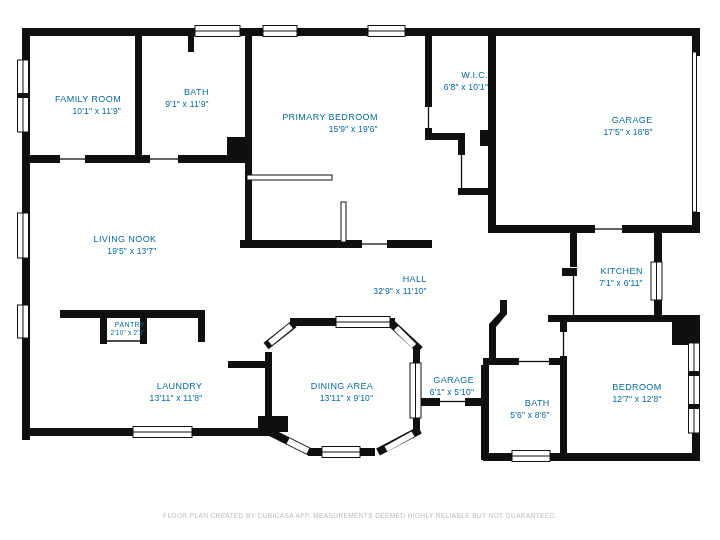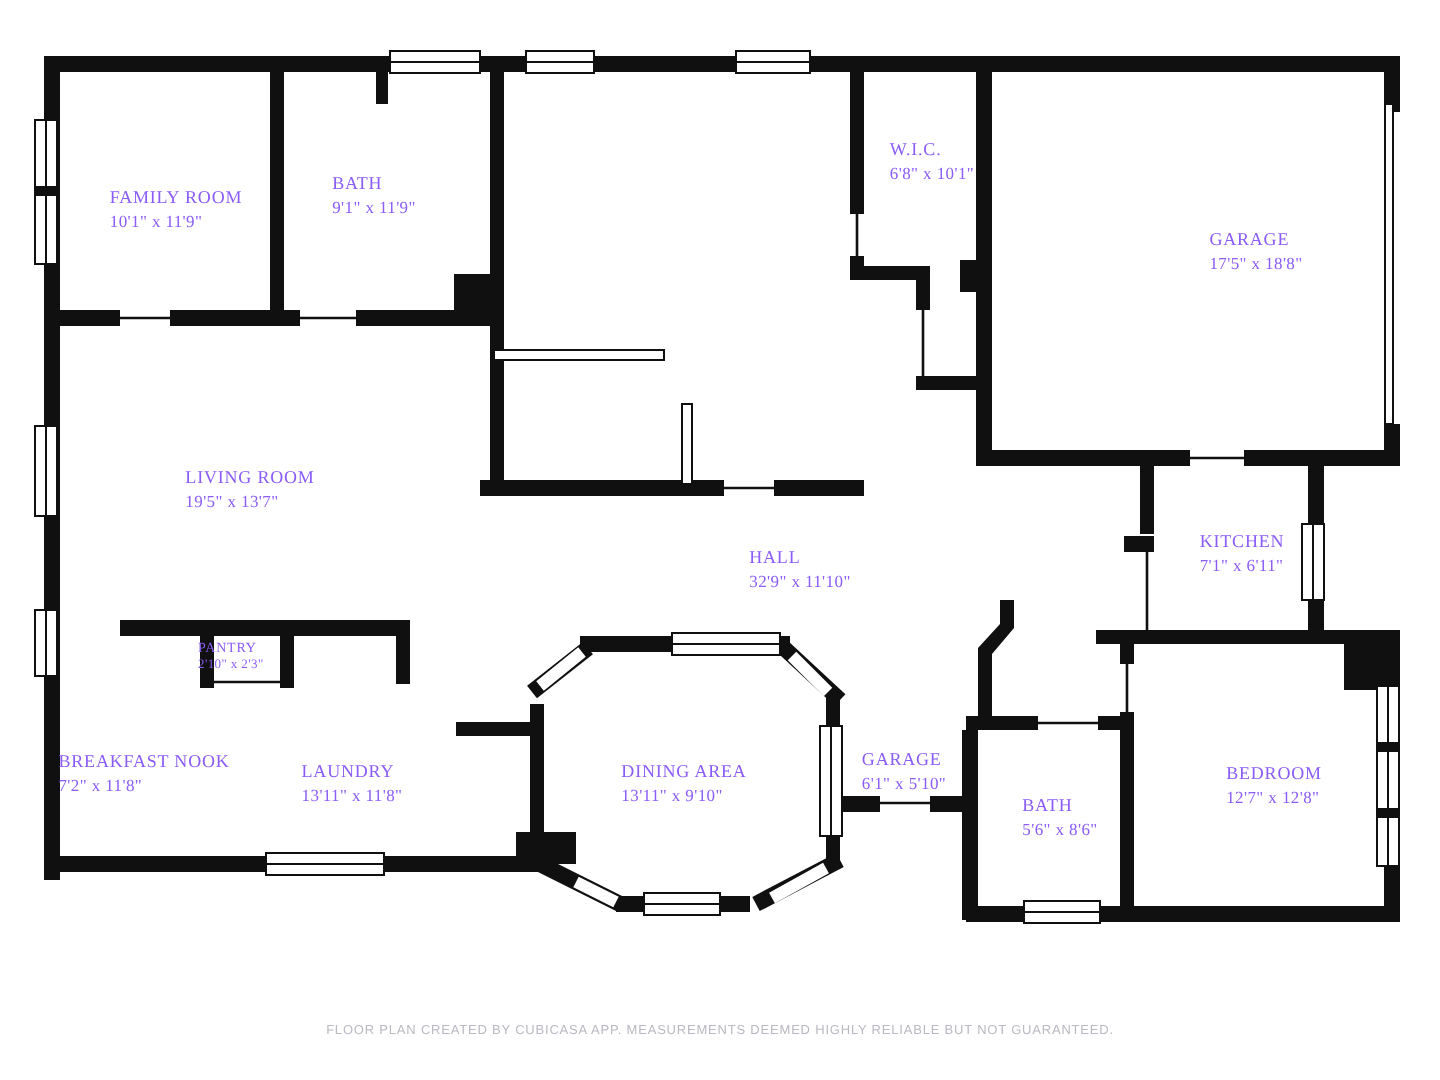--- a/index.html
+++ b/index.html
@@ -1,20 +1,20 @@
 <!DOCTYPE html>
 <html><head>
 <meta charset="utf-8">
 <style>
   html,body{margin:0;padding:0;background:#ffffff;}
   .canvas{position:relative;width:720px;height:540px;background:#ffffff;overflow:hidden;
           font-family:"Liberation Sans", sans-serif;}
   .plan-svg{position:absolute;left:0;top:0;}
-  .room-label{position:absolute;transform:translate(-50%,-50%);text-align:left;
-              color:#8b5cf6;line-height:1.3;pointer-events:none;font-family:Liberation Serif, serif;}
+  .room-label{position:absolute;transform:translate(-50%,-50%);text-align:right;
+              color:#0369a1;line-height:1.3;pointer-events:none;}
   .room-label .nm{font-size:9px;letter-spacing:.4px;white-space:nowrap;}
   .room-label .dm{font-size:8.5px;letter-spacing:.2px;white-space:nowrap;}
   .r0{left:88px;top:105px}   .r1{left:187px;top:98px}  .r2{left:330px;top:123px}
   .r3{left:466px;top:81px}  .r4{left:628px;top:126px} .r5{left:125px;top:245px}
   .r6{left:400px;top:285px} .r7{left:621px;top:277px}
   .r8{left:122px;top:329px;width:46px;overflow:hidden}
   .r8 .nm{font-size:7px} .r8 .dm{font-size:6.5px}
   .r9{left:72px;top:387px}  .r10{left:176px;top:392px}.r11{left:342px;top:392px}
   .r12{left:452px;top:386px}.r13{left:530px;top:409px}.r14{left:637px;top:393px}
   .footer{position:absolute;left:0;right:0;top:512px;text-align:center;
@@ -156,48 +156,48 @@
   </svg>
 
   <div class="room-label r0">
     <div class="nm">FAMILY ROOM</div>
     <div class="dm">10'1" x 11'9"</div>
   </div>
   <div class="room-label r1">
     <div class="nm">BATH</div>
     <div class="dm">9'1" x 11'9"</div>
   </div>
+  <div class="room-label r2">
+    <div class="nm">PRIMARY BEDROOM</div>
+    <div class="dm">15'9" x 19'6"</div>
+  </div>
   <div class="room-label r3">
     <div class="nm">W.I.C.</div>
     <div class="dm">6'8" x 10'1"</div>
   </div>
   <div class="room-label r4">
     <div class="nm">GARAGE</div>
     <div class="dm">17'5" x 18'8"</div>
   </div>
   <div class="room-label r5">
-    <div class="nm">LIVING ROOM</div>
+    <div class="nm">LIVING NOOK</div>
     <div class="dm">19'5" x 13'7"</div>
   </div>
   <div class="room-label r6">
     <div class="nm">HALL</div>
     <div class="dm">32'9" x 11'10"</div>
   </div>
   <div class="room-label r7">
     <div class="nm">KITCHEN</div>
     <div class="dm">7'1" x 6'11"</div>
   </div>
   <div class="room-label r8">
     <div class="nm">PANTRY</div>
     <div class="dm">2'10" x 2'3"</div>
   </div>
-  <div class="room-label r9">
-    <div class="nm">BREAKFAST NOOK</div>
-    <div class="dm">7'2" x 11'8"</div>
-  </div>
   <div class="room-label r10">
     <div class="nm">LAUNDRY</div>
     <div class="dm">13'11" x 11'8"</div>
   </div>
   <div class="room-label r11">
     <div class="nm">DINING AREA</div>
     <div class="dm">13'11" x 9'10"</div>
   </div>
   <div class="room-label r12">
     <div class="nm">GARAGE</div>

